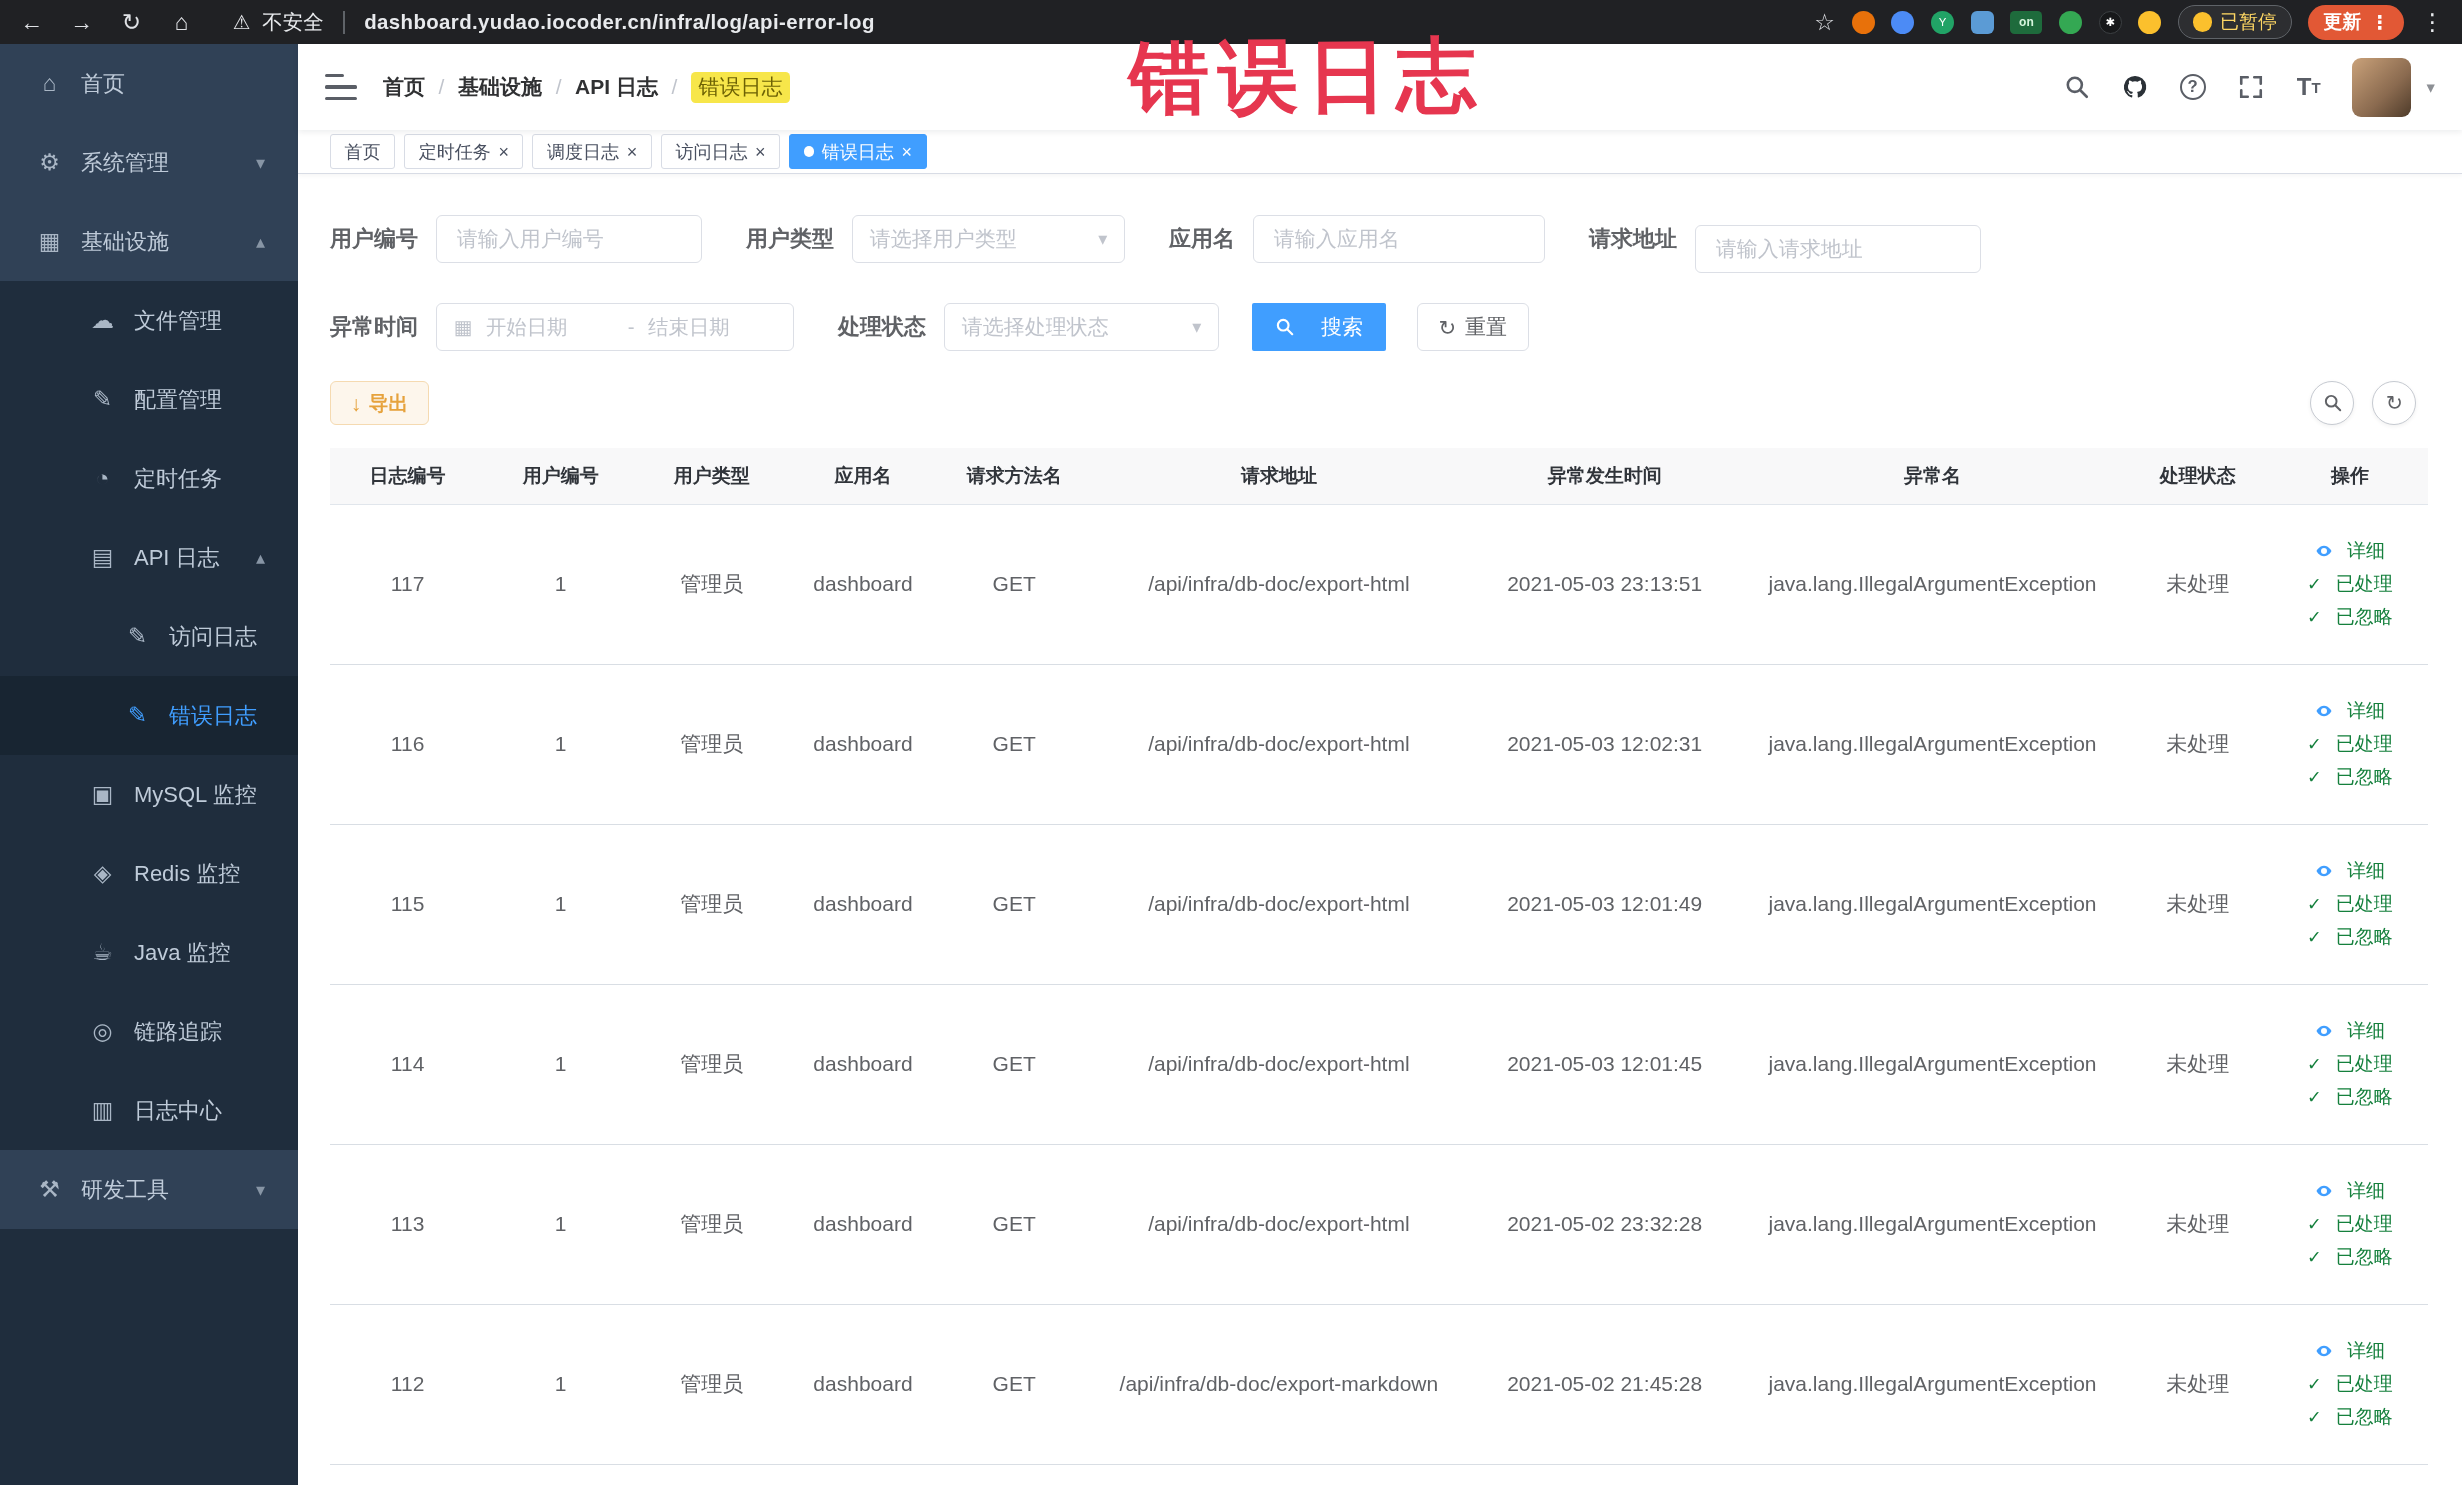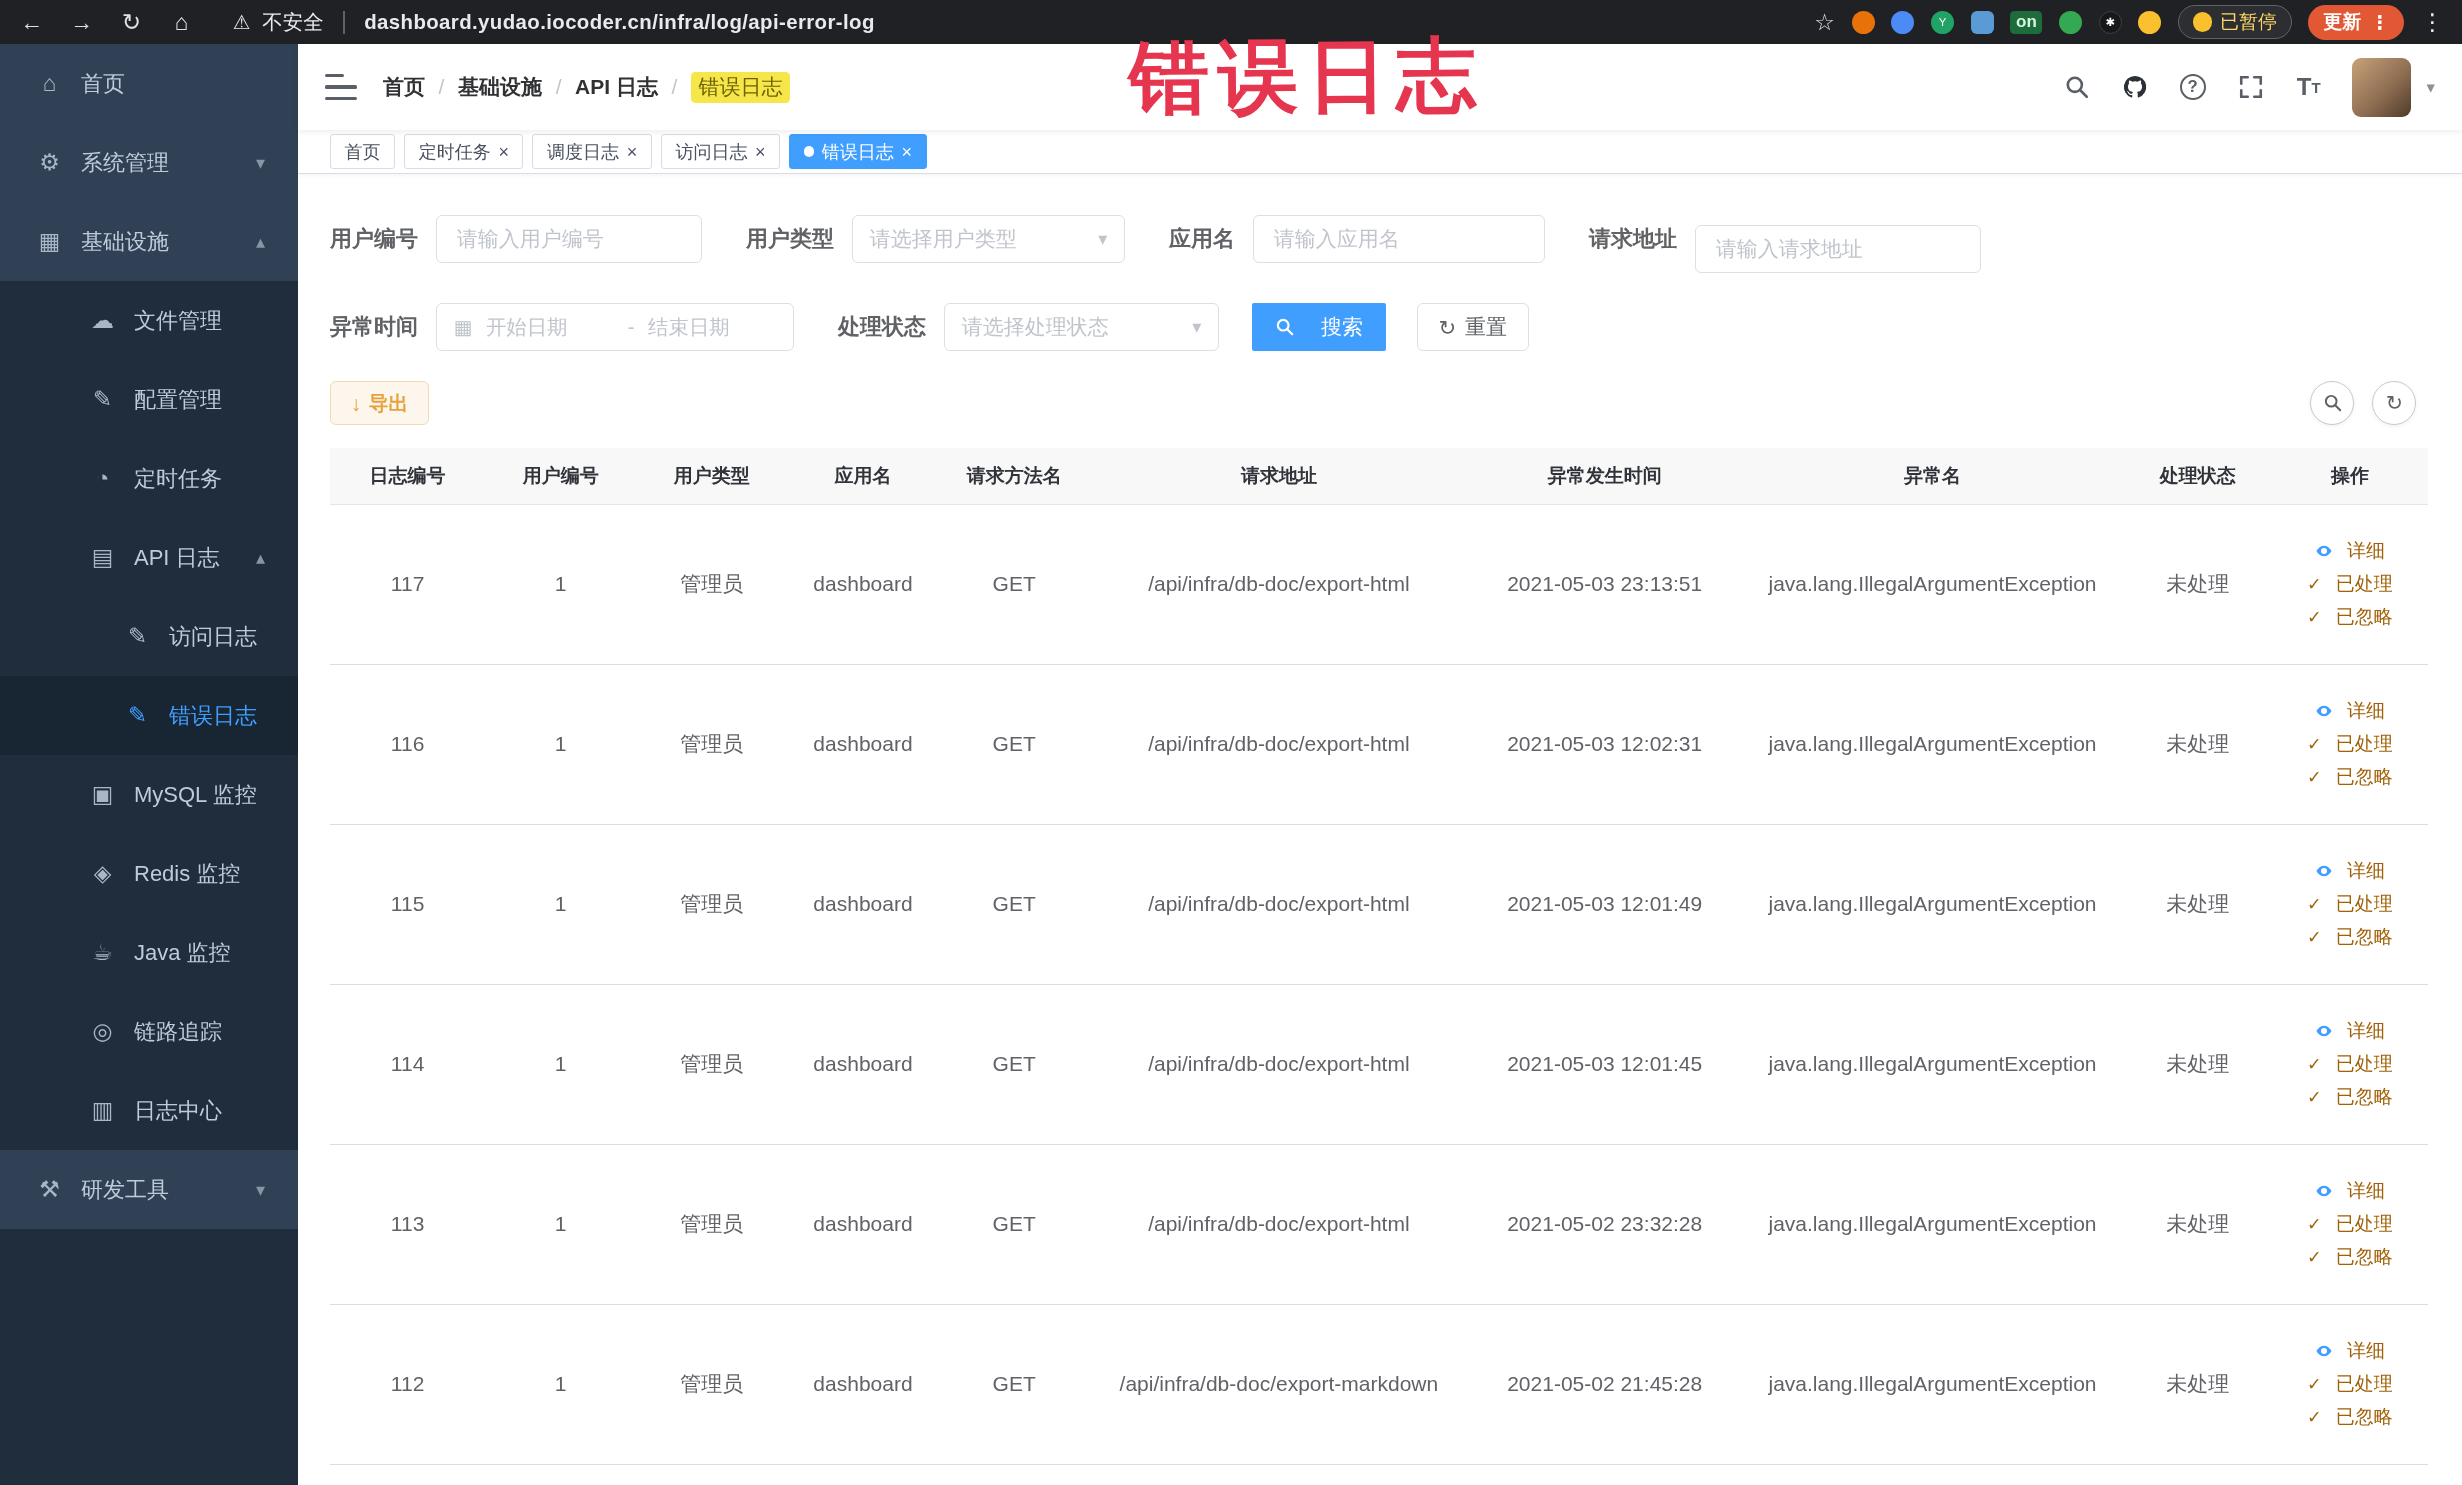--- a/index.html
+++ b/index.html
@@ -10,21 +10,21 @@
   .browser-chrome { height:44px; background:#202124; display:flex; align-items:center; padding:0 18px; color:#e8eaed; font-size:20.4px; gap:19.7px; }
   .bc-nav { display:flex; gap:23px; align-items:center; font-size:23px; color:#dfe1e5; }
   .bc-nav span { width:27px; text-align:center; cursor:pointer; }
   .bc-addr { display:flex; align-items:center; gap:12px; margin-left:18px; flex:0 1 auto; white-space:nowrap; }
   .bc-warn { font-size:19.7px; color:#e8eaed; }
   .bc-divider { width:1.5px; height:23px; background:#5f6368; margin:0 7.6px; }
   .bc-url { font-weight:700; color:#e8eaed; letter-spacing:0.4px; }
   .bc-right { margin-left:auto; display:flex; align-items:center; gap:16.7px; }
   .bc-star { font-size:23px; color:#dfe1e5; }
   .ext-dot { width:23px; height:23px; border-radius:50%; display:inline-flex; align-items:center; justify-content:center; font-size:11.4px; color:#fff; }
-  .ext-on { width:32px; height:23px; border-radius:4.5px; background:#1e6b3c; color:#d6f5dd; font-size:17px; display:inline-flex; align-items:center; justify-content:center; font-weight:700; }
+  .ext-on { width:32px; height:23px; border-radius:4.5px; background:#1e6b3c; color:#d6f5dd; font-size:12px; display:inline-flex; align-items:center; justify-content:center; font-weight:700; }
   .pill-paused { display:flex; align-items:center; gap:7.6px; border:1.5px solid #5f6368; border-radius:756px; padding:3px 13.6px; background:#2d2e31; color:#fdd663; font-size:19px; }
   .pill-paused .face { width:19.7px; height:19.7px; border-radius:50%; background:#fbc02d; }
   .pill-update { display:flex; align-items:center; gap:9px; border-radius:756px; padding:4.5px 15px; background:#e25835; color:#fff; font-size:19px; font-weight:700; }
   .bc-kebab { font-size:23px; color:#e8eaed; }
 
   
   .app { display:flex; height:1442px; }
   .sidebar { width:298px; background:#1f2d3d; color:#bfcbd9; flex-shrink:0; display:flex; flex-direction:column; }
   .logo { height:86px; background:#304156; display:flex; align-items:center; gap:16.7px; padding-left:27px; }
   .logo-img { width:50px; height:50px; border-radius:9px; background:#fff; display:flex; align-items:center; justify-content:center; overflow:hidden; }
@@ -94,21 +94,21 @@
   .btn-warning-plain { height:44px; padding:0 19.7px; border:1.5px solid #f5dab1; border-radius:6px; background:#fdf6ec; color:#e6a23c; font-size:19.7px; font-weight:600; display:inline-flex; align-items:center; gap:7.6px; }
   .right-tools { display:flex; gap:18px; margin-right:13.6px; }
   .circle-btn { width:44px; height:44px; border-radius:50%; border:1.5px solid #c6cad1; background:#fff; color:#606266; display:flex; align-items:center; justify-content:center; font-size:20.4px; box-shadow:0 1.5px 4.5px rgba(0,0,0,.06); }
   .circle-btn svg { width:19.7px; height:19.7px; }
 
   
   table.log-table { margin-top:23px; width:2098px; border-collapse:collapse; table-layout:fixed; }
   .log-table th { height:56px; background:#f8f8f9; color:#30343a; font-size:19px; font-weight:700; text-align:center; border-bottom:1.5px solid #e1e6ec; white-space:nowrap; }
   .log-table td { height:160px; color:#606266; font-size:21px; text-align:center; border-bottom:1.5px solid #d9dee4; white-space:nowrap; overflow:hidden; }
   .op-links { display:flex; flex-direction:column; align-items:center; gap:4.5px; }
-  .op-link { display:inline-flex; align-items:center; gap:14px; color:#a16207; font-size:19px; cursor:pointer; line-height:1.5; }
+  .op-link { display:inline-flex; align-items:center; gap:14px; color:#15803d; font-size:19px; cursor:pointer; line-height:1.5; }
   .op-link svg { width:18px; height:18px; fill:#409eff; }
   .chk { font-size:17.4px; }
 
   
   .annotation-text { position:absolute; left:1129px; top:24px; font-size:80px; font-weight:800; color:#e6364f; letter-spacing:9px; transform:rotate(-0.5deg); z-index:99; pointer-events:none; white-space:nowrap; }
 </style>
 </head>
 <body>
 
 <div class="browser-chrome">

